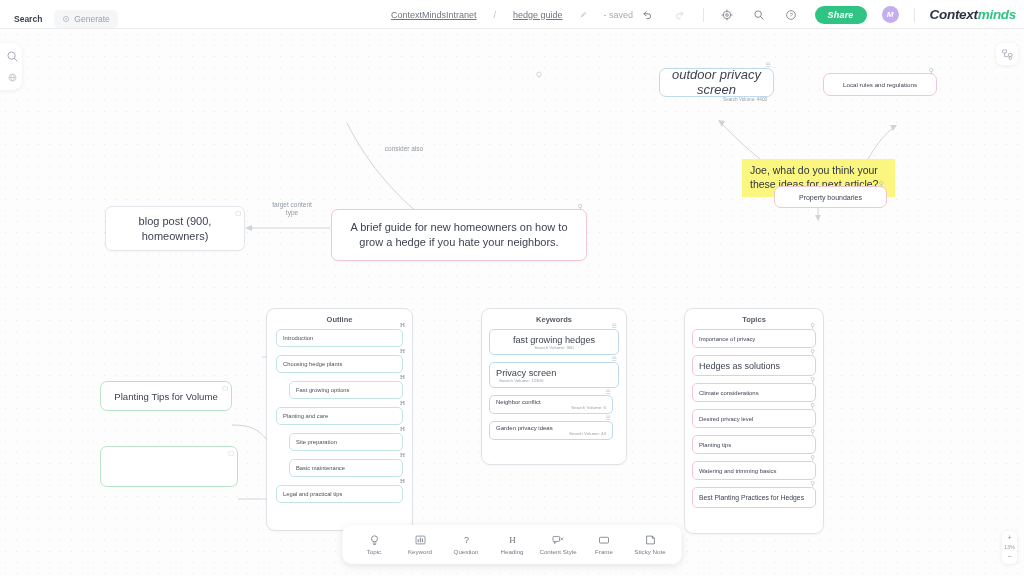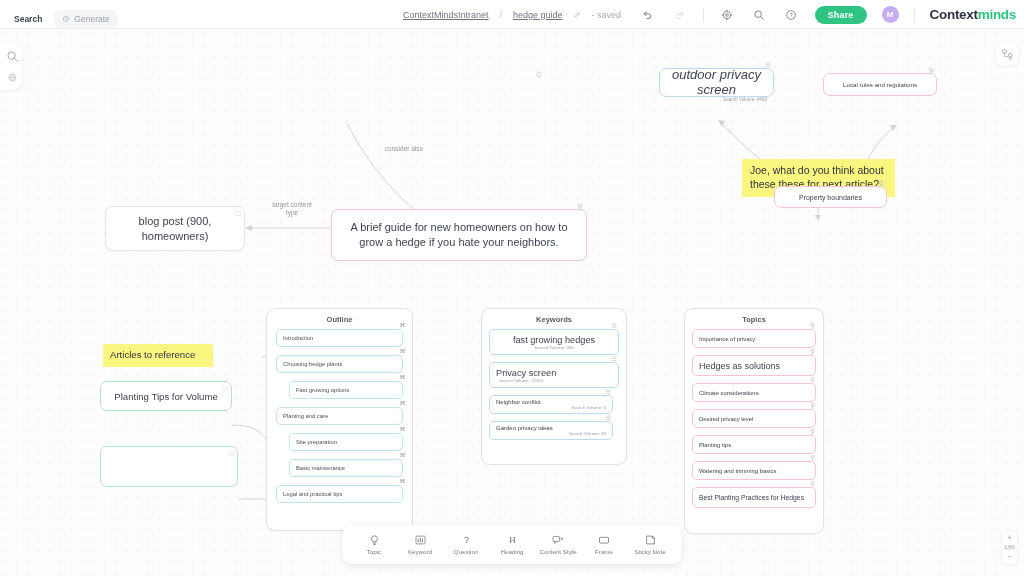--- a/index.html
+++ b/index.html
@@ -22,28 +22,28 @@
   .tb-left { display: flex; align-items: center; gap: 4px; padding-left: 6px; }
   .tb-pill {
     display: flex; align-items: center; gap: 4px;
     font-size: 8.5px; font-weight: bold; color: #3d4451;
     padding: 4px 8px; border-radius: 5px; background: #ffffff;
   }
   .tb-pill.muted { color: #9aa1ac; font-weight: normal; background: #f4f6f8; }
   .tb-center {
     position: absolute; left: 0; right: 0; top: 0; height: 29px;
     display: flex; align-items: center; justify-content: center;
-    font-size: 9px; color: #8b919c; gap: 11px;
+    font-size: 9px; color: #8b919c; gap: 17px;
   }
   .crumb-link { color: #6f7681; text-decoration: underline; }
   .crumb-sep { color: #b9bec6; }
   .crumb-saved { color: #a6acb5; }
   .tb-right {
     position: absolute; right: 8px; top: 0; height: 29px;
-    display: flex; align-items: center; gap: 15px;
+    display: flex; align-items: center; gap: 15px; font-style: italic;
   }
   .ic-btn {
     width: 17px; height: 17px; border-radius: 50%;
     display: flex; align-items: center; justify-content: center;
     color: #6b7280;
   }
   .ic-btn.dim { color: #d2d6dc; }
   .divider-v { width: 1px; height: 14px; background: #e4e6ea; }
   .share-btn {
     background: #2fc483; color: #fff; font-size: 9px; font-weight: bold;
@@ -298,44 +298,41 @@
     <div style="font-size:13px; color:#3d4350; margin-top:3px;font-style:italic;">outdoor privacy screen</div>
     <div style="font-size:4.6px; color:#9aa0a8; align-self:flex-end; padding-right:6px;">Search Volume: 4400</div>
   </div>
 
   <div class="node bubble b-pink" style="left:823px; top:44px; width:114px; height:23px;">
     <span class="corner" style="right:2px;">⚲</span>
     <span style="font-size:6.2px;">Local rules and regulations</span>
   </div>
 
   <div class="node sticky" style="left:742px; top:130px; width:153px; font-size:10.5px; font-weight:500;">
-    <span>Joe, what do you think about these these for next article?</span>
+    <span>Joe, what do you think your these ideas for next article?</span>
   </div>
 
   <div class="node bubble b-pink" style="left:774px; top:157px; width:113px; height:22px;">
     <span class="corner" style="right:2px;">⚲</span>
     <span style="font-size:7px;">Property boundaries</span>
   </div>
 
   <div class="node bubble b-gray" style="left:105px; top:177px; width:140px; height:45px; box-shadow:0 1px 3px rgba(0,0,0,.03);">
     <span class="corner" style="right:3px; top:3px; font-size:6px;">▢</span>
     <span style="font-size:11px; line-height:1.3; padding:0 10px;">blog post (900, homeowners)</span>
   </div>
 
   <div class="edge-label" style="left:374px; top:116px; width:60px;">consider also</div>
   <div class="edge-label" style="left:266px; top:172px; width:52px;">target content type</div>
 
   <div class="node bubble b-pink" style="left:331px; top:180px; width:256px; height:52px; box-shadow:0 1px 3px rgba(0,0,0,.03);">
     <span class="corner" style="right:3px; top:-7px;">⚲</span>
     <span style="font-size:11px; line-height:1.38; padding:0 11px; font-weight:500;">A brief guide for new homeowners on how to grow a hedge if you hate your neighbors.</span>
   </div>
 
-  <div class="node sticky" style="left:103px; top:315px; width:110px; font-size:9.6px; padding:5px 7px;">
-    <span>Articles to reference</span>
-  </div>
 
   <div class="node bubble b-green" style="left:100px; top:352px; width:132px; height:30px;">
     <span class="corner" style="right:3px; top:3px; font-size:6px;">▢</span>
     <span style="font-size:9.6px;">Planting Tips for Volume</span>
   </div>
 
   <div class="node bubble b-green" style="left:100px; top:417px; width:138px; height:41px;">
     <span class="corner" style="right:3px; top:3px; font-size:6px;">▢</span>
   </div>
 

